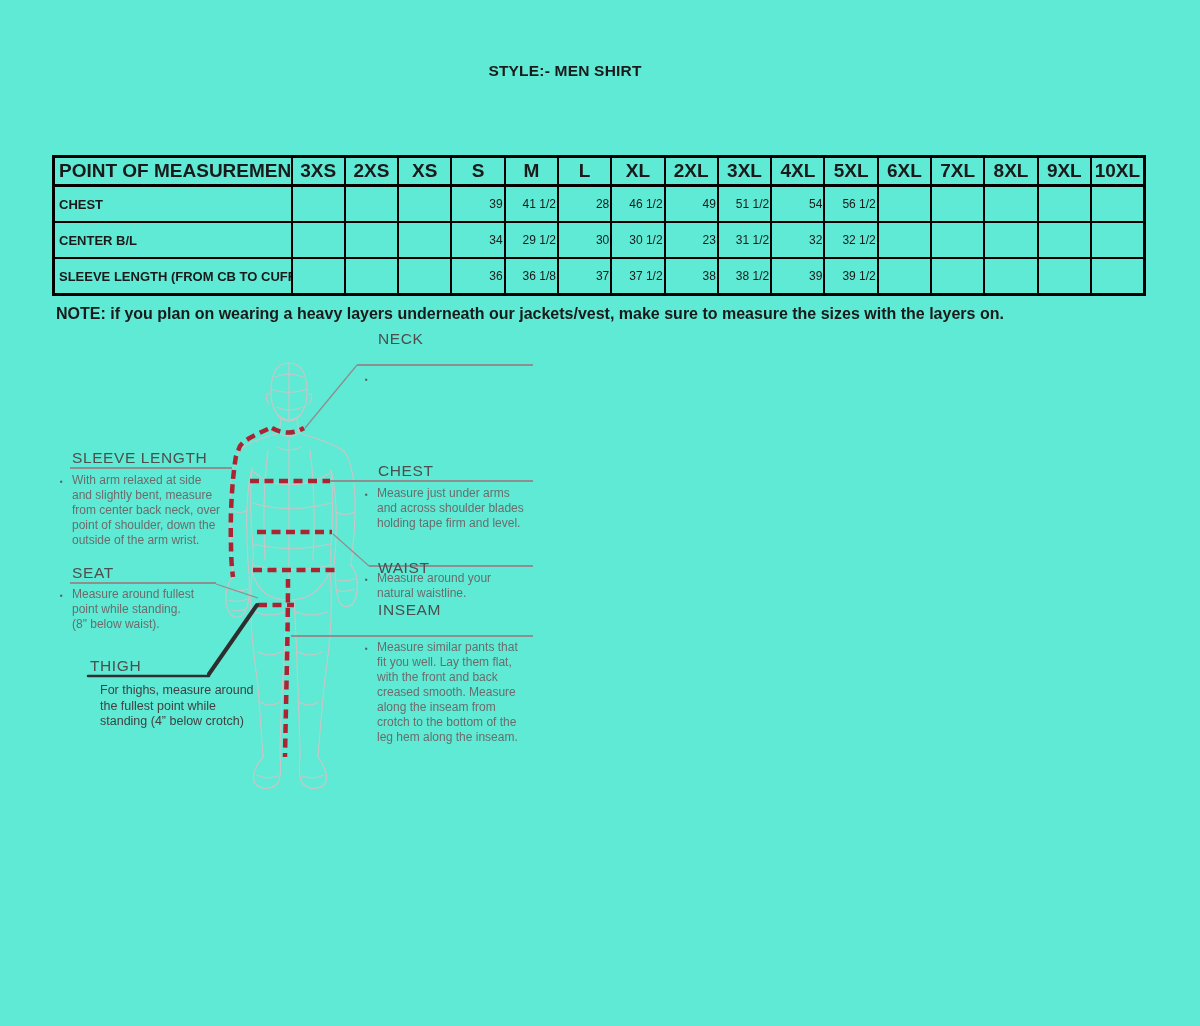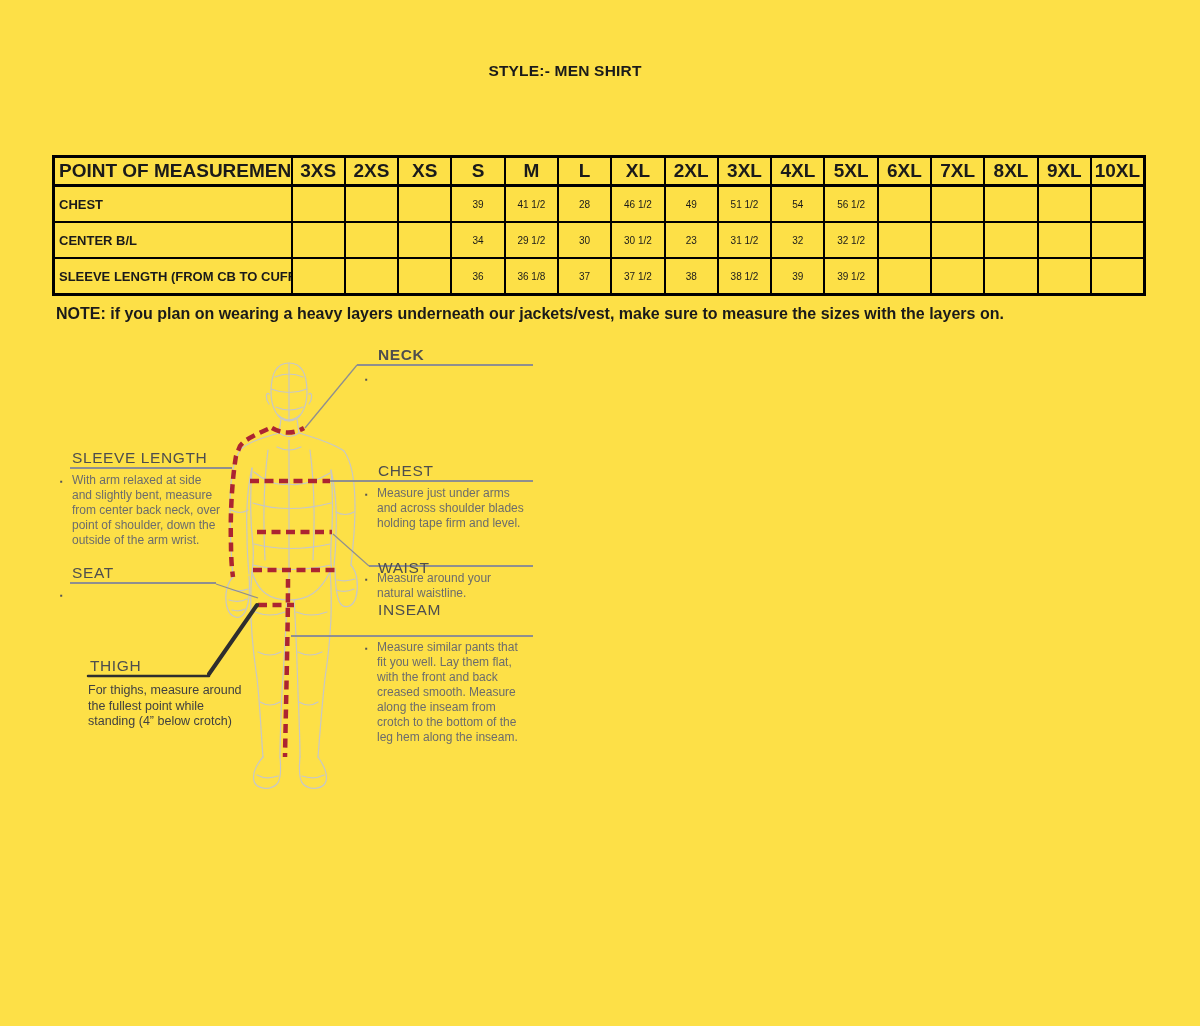--- a/index.html
+++ b/index.html
@@ -1,41 +1,41 @@
 <!DOCTYPE html>
 <html><head>
 <meta charset="utf-8">
 <style>
   html,body{margin:0;padding:0;background:#ffffff;}
-  #page{position:relative;width:1200px;height:1026px;background:#fde047;overflow:hidden;
+  #page{position:relative;width:1200px;height:1026px;background:#5eead4;overflow:hidden;
         font-family:"Liberation Sans","DejaVu Sans",sans-serif;color:#1a1a1a;}
 
   .abs{position:absolute;}
 
   
   #title{top:62px;left:0;width:1130px;text-align:center;font-size:15.5px;font-weight:bold;letter-spacing:.2px;}
   #note{top:305px;left:56px;width:1080px;font-size:16px;font-weight:bold;}
 
   
   #chart-wrap{top:155px;left:52px;}
   table.size{border-collapse:collapse;table-layout:fixed;width:1091px;border:3px solid #000;}
   table.size th,table.size td{border:2px solid #000;overflow:hidden;white-space:nowrap;}
   table.size thead th{height:24px;font-size:19px;font-weight:bold;text-align:center;border-bottom:3px solid #000;margin-left:36px;}
   table.size thead th.poml{text-align:left;padding-left:4px;}
   table.size tbody th{height:32px;font-size:13px;font-weight:bold;text-align:left;padding-left:4px;}
-  table.size tbody td{height:32px;font-size:10px;font-weight:normal;text-align:center;}
+  table.size tbody td{height:32px;font-size:12px;font-weight:normal;text-align:right;}
   col.c-label{width:238px;}
   col.c-size{width:53.3px;}
 
   
   .mg-head{position:absolute;font-size:15.5px;letter-spacing:.6px;color:#4e4e4e;font-weight:400;}
   .mg-desc{position:absolute;display:flex;align-items:flex-start;font-size:12px;line-height:15px;color:#6c6c6c;}
   .mg-desc .bullet{flex:0 0 12px;font-size:8px;line-height:15px;color:#555;transform:translateY(1px);}
   .mg-desc .txt{white-space:pre-line;}
-  #thigh-desc{color:#414141;font-size:12.5px;line-height:15.5px;}
+  #thigh-desc{color:#414141;font-size:12.5px;line-height:15.5px;margin-left:12px;}
   #diagram-svg{top:0;left:0;pointer-events:none;}
 </style>
 </head>
 <body>
 
 <div id="page">
 
   <div id="title" class="abs">STYLE:- MEN SHIRT</div>
 
   <div id="chart-wrap" class="abs">
@@ -214,21 +214,21 @@
       <path stroke-width="1.2" d="M216 584 L258 598"></path>
       <path stroke-width="2" d="M291 636 L533 636"></path>
     </g>
 
     <g fill="none" stroke-linecap="round" stroke="#2e2e2e">
       <path stroke-width="2.5" d="M88 676 L209 676"></path>
       <path stroke-width="4" d="M209 674 L257 605"></path>
     </g>
   </svg>
 
-  <div class="mg-head" style="left:378px;top:346px;font-weight:bold;">NECK</div>
+  <div class="mg-head" style="left:378px;top:330px;">NECK</div>
   <div class="mg-desc" style="left:365px;top:371px;width:185px;">
     <span class="bullet">▪</span>
   </div>
 
   <div class="mg-head" style="left:72px;top:449px;text-align:right;">SLEEVE LENGTH</div>
   <div class="mg-desc" style="left:60px;top:473px;width:190px;">
     <span class="bullet">▪</span>
     <span class="txt">With arm relaxed at side
 and slightly bent, measure
 from center back neck, over
@@ -247,20 +247,23 @@
   <div class="mg-head" style="left:378px;top:559px;">WAIST</div>
   <div class="mg-desc" style="left:365px;top:571px;width:185px;">
     <span class="bullet">▪</span>
     <span class="txt">Measure around your
 natural waistline.</span>
   </div>
 
   <div class="mg-head" style="left:72px;top:564px;">SEAT</div>
   <div class="mg-desc" style="left:60px;top:587px;width:185px;">
     <span class="bullet">▪</span>
+    <span class="txt">Measure around fullest
+point while standing.
+(8" below waist).</span>
   </div>
 
   <div class="mg-head" style="left:378px;top:601px;">INSEAM</div>
   <div class="mg-desc" style="left:365px;top:640px;width:190px;">
     <span class="bullet">▪</span>
     <span class="txt">Measure similar pants that
 fit you well. Lay them flat,
 with the front and back
 creased smooth. Measure
 along the inseam from

